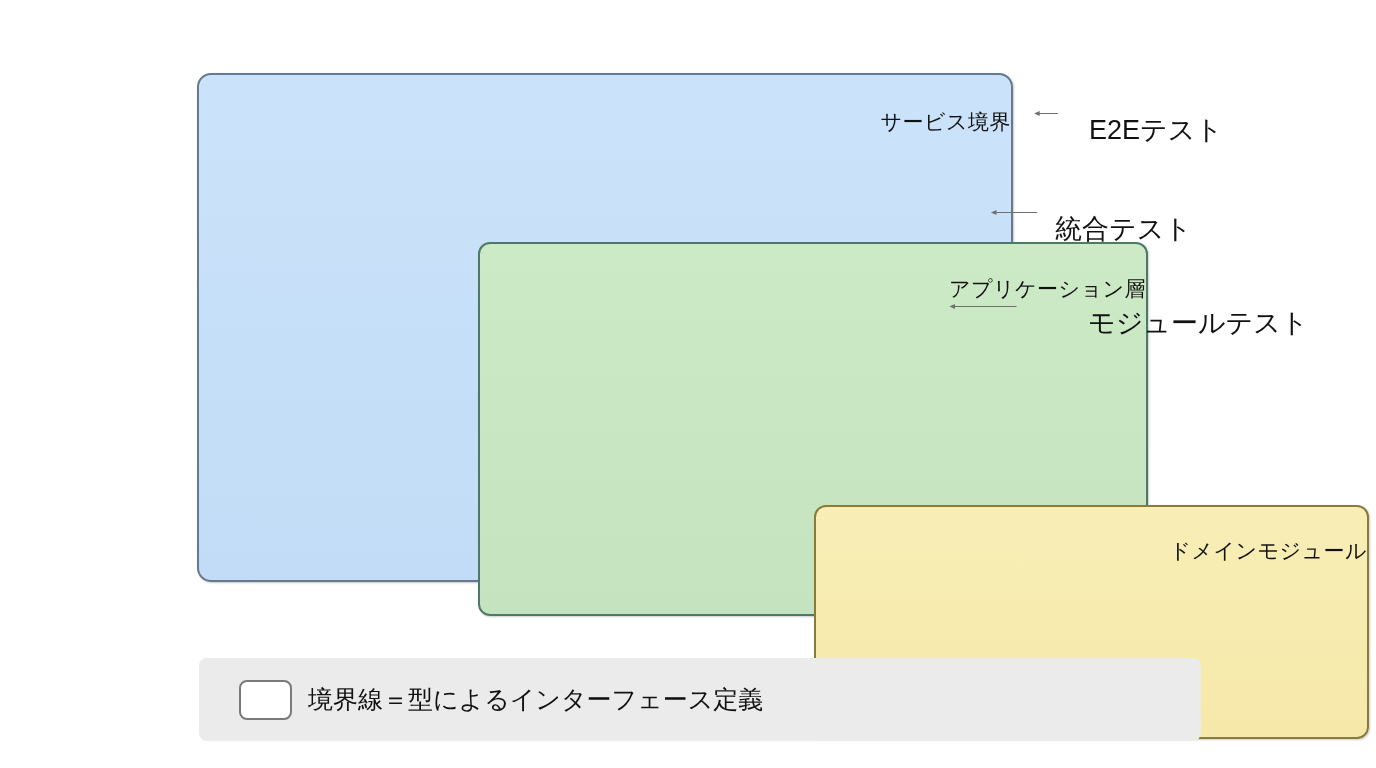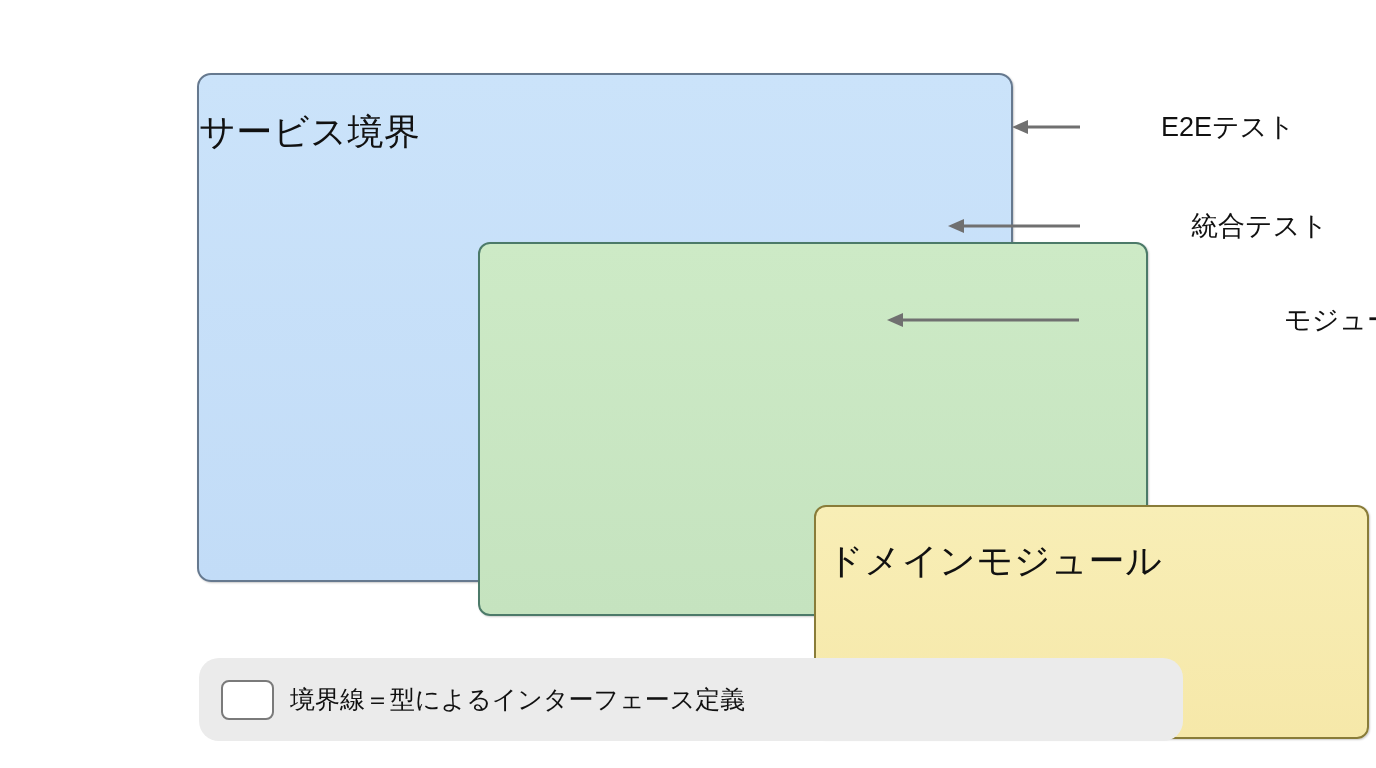--- a/index.html
+++ b/index.html
@@ -26,22 +26,22 @@
   .layer {
     position: absolute;
     box-sizing: border-box;
     border-style: solid;
     border-width: 2px;
   }
   .layer > .layer-title {
     position: absolute;
     left: 0;
     right: 0;
-    text-align: left;
-    font-size: 36px;
+    text-align: right;
+    font-size: 21px;
     letter-spacing: 0.5px;
     color: #111111;
     white-space: nowrap;
   }
 
   .layer-service {
     left: 197px;
     top: 73px;
     width: 816px;
     height: 509px;
@@ -74,21 +74,22 @@
     border-radius: 12px;
     box-shadow: 1px 1px 2px rgba(0,0,0,0.20);
   }
   .layer-domain > .layer-title { top: 30px; padding-left: 11px; }
 
   
   .annotation {
     position: absolute;
     height: 34px;
     display: flex;
-    align-items: center;
+    align-items: flex-start;
+    flex-direction: column;
   }
   .annotation .arrow-svg {
     display: block;
   }
   .annotation .annotation-label {
     font-size: 27px;
     color: #111111;
     white-space: nowrap;
     line-height: 1;
   }
@@ -102,23 +103,24 @@
   .ann-module .annotation-label   { margin-left: 203px; }
 
   
   .legend {
     position: absolute;
     left: 199px;
     top: 658px;
     width: 984px;
     height: 83px;
     background: #ebebeb;
-    border-radius: 20px;
+    border-radius: 8px;
     display: flex;
     align-items: center;
+    padding-left: 18px;
   }
   .legend-item {
     display: flex;
     align-items: center;
   }
   .legend-item-boundary { margin-left: 22px; }
   .legend-item-internal { margin-left: 123px; }
 
   .swatch {
     box-sizing: border-box;
@@ -145,20 +147,21 @@
 </style>
 </head>
 <body>
 
 <div id="stage">
 
   <div class="layer layer-service">
     <div class="layer-title">サービス境界</div>
 
     <div class="layer layer-app">
+      <div class="layer-title">アプリケーション層</div>
 
       <div class="layer layer-domain">
         <div class="layer-title">ドメインモジュール</div>
 
       </div>
     </div>
   </div>
 
   <div class="annotation ann-e2e">
     <svg class="arrow-svg" width="72" height="20" viewBox="0 0 72 20">

